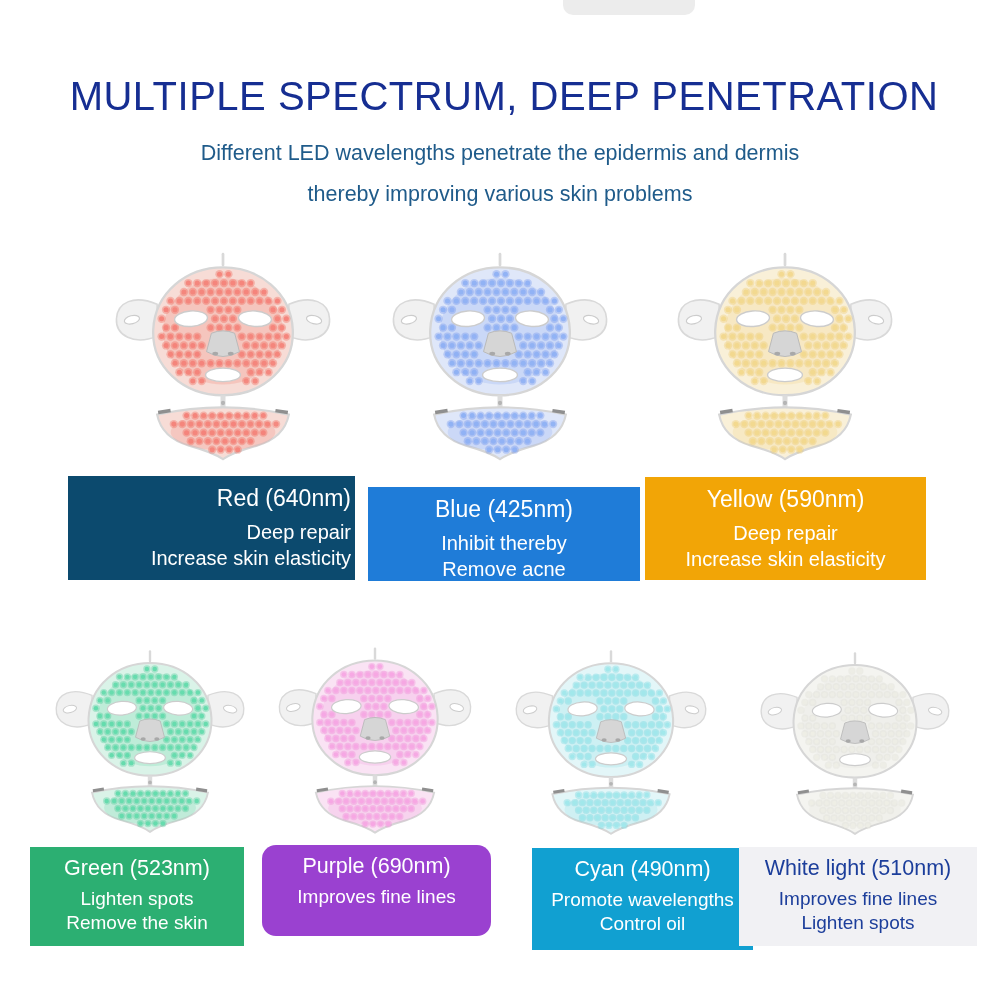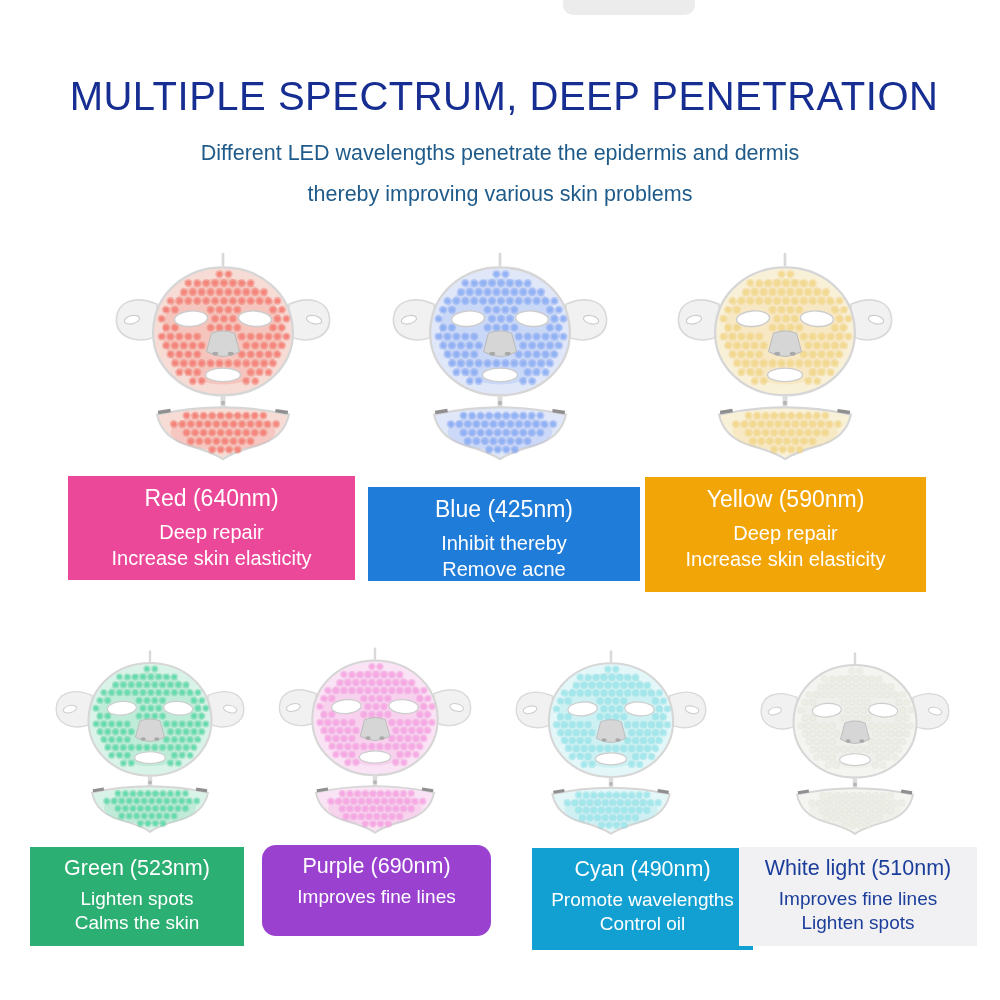--- a/index.html
+++ b/index.html
@@ -25,21 +25,21 @@
   .mc5{left:499px;top:646px;width:224px;height:193px;}
   .mc6{left:744px;top:648px;width:222px;height:191px;}
   .label-box{position:absolute;text-align:center;box-sizing:border-box;padding:9px 4px 0 4px;}
   .box-title{font-size:23px;margin:0 0 7px 0;}
   .box-line{font-size:20px;line-height:1.3;margin:0;}
   .box-line:empty{display:none;}
   .row2 .box-title{font-size:21.5px;margin-bottom:6px;}
   .row2 .box-line{font-size:19px;line-height:1.28;}
   .lb0{left:68px;top:476px;width:287px;height:104px;}
   .lb1{left:368px;top:487px;width:272px;height:94px;}
-  .lb2{left:645px;top:477px;width:281px;height:115px;}
+  .lb2{left:645px;top:477px;width:281px;height:103px;}
   .lb3{left:30px;top:847px;width:214px;height:99px;}
   .lb4{left:262px;top:845px;width:229px;height:91px;border-radius:14px;}
   .lb5{left:532px;top:848px;width:221px;height:102px;}
   .lb6{left:739px;top:847px;width:238px;height:99px;}
 </style>
 </head>
 <body>
 
 <div class="page">
   <div class="top-pill"></div>
@@ -2331,39 +2331,39 @@
         <circle cx="118.79999999999998" cy="208.20000000000005" r="2.6" fill="#edede5" opacity="0.91"></circle>
         <circle cx="127.59999999999998" cy="208.20000000000005" r="4.3" fill="#dcdcd2" opacity="0.3"></circle>
         <circle cx="127.59999999999998" cy="208.20000000000005" r="2.6" fill="#edede5" opacity="0.99"></circle>
         <circle cx="136.39999999999998" cy="208.20000000000005" r="4.3" fill="#dcdcd2" opacity="0.3"></circle>
         <circle cx="136.39999999999998" cy="208.20000000000005" r="2.6" fill="#edede5" opacity="0.96"></circle>
         <circle cx="145.2" cy="208.20000000000005" r="4.3" fill="#dcdcd2" opacity="0.3"></circle>
         <circle cx="145.2" cy="208.20000000000005" r="2.6" fill="#edede5" opacity="0.92"></circle>
       </svg>
     </div>
 
-  <div class="label-box lb0" style="background: #ec4899; color: rgb(255, 255, 255);">
+  <div class="label-box lb0" style="background: #0c4a6e; color: rgb(255, 255, 255); text-align: right;">
     <div class="box-title">Red (640nm)</div>
     <div class="box-line">Deep repair</div>
     <div class="box-line">Increase skin elasticity</div>
   </div>
   <div class="label-box lb1" style="background: rgb(31, 124, 216); color: rgb(255, 255, 255);">
     <div class="box-title">Blue (425nm)</div>
     <div class="box-line">Inhibit thereby</div>
     <div class="box-line">Remove acne</div>
   </div>
   <div class="label-box lb2" style="background: rgb(242, 165, 6); color: rgb(255, 255, 255);">
     <div class="box-title">Yellow (590nm)</div>
     <div class="box-line">Deep repair</div>
     <div class="box-line">Increase skin elasticity</div>
   </div>
   <div class="label-box row2 lb3" style="background: rgb(44, 175, 114); color: rgb(255, 255, 255);">
     <div class="box-title">Green (523nm)</div>
     <div class="box-line">Lighten spots</div>
-    <div class="box-line">Calms the skin</div>
+    <div class="box-line">Remove the skin</div>
   </div>
   <div class="label-box row2 lb4" style="background: rgb(154, 65, 208); color: rgb(255, 255, 255);">
     <div class="box-title">Purple (690nm)</div>
     <div class="box-line">Improves fine lines</div>
 
   </div>
   <div class="label-box row2 lb5" style="background: rgb(17, 160, 209); color: rgb(255, 255, 255);">
     <div class="box-title">Cyan (490nm)</div>
     <div class="box-line">Promote wavelengths</div>
     <div class="box-line">Control oil</div>

